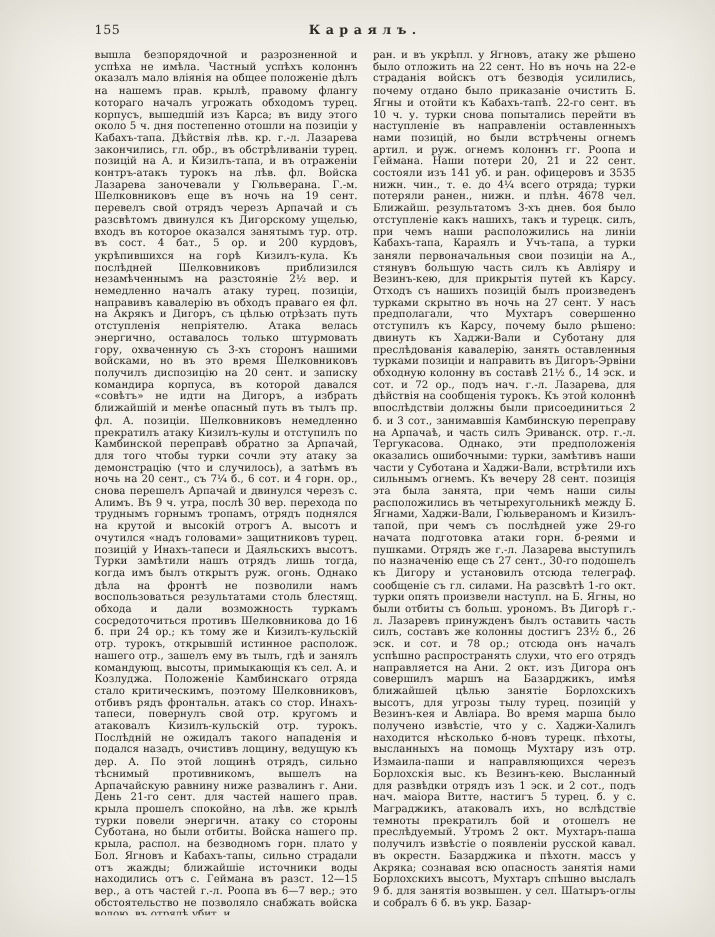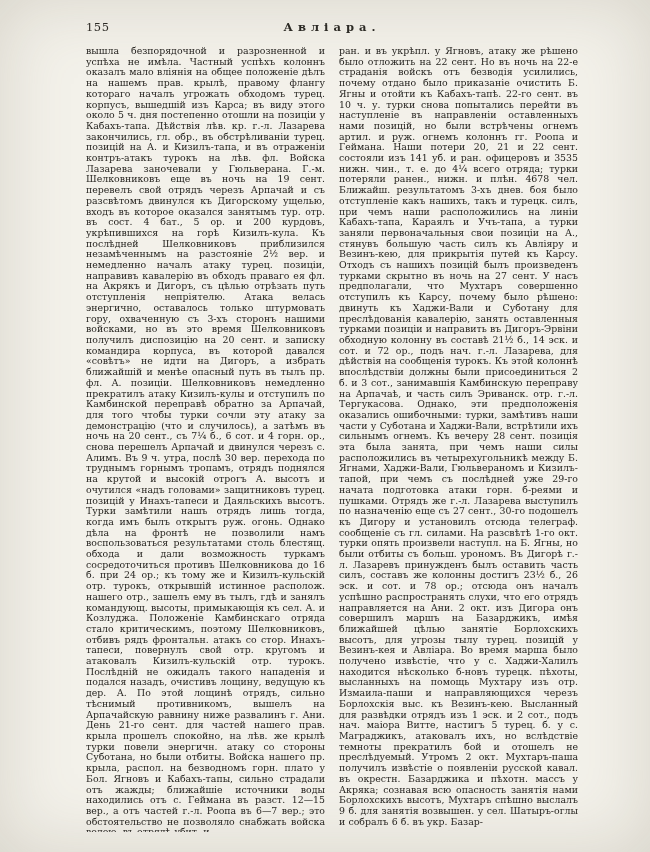--- a/index.html
+++ b/index.html
@@ -48,21 +48,21 @@
     -webkit-hyphens:auto;
   }
 </style>
 </head>
 <body>
 
 <div class="page">
 
   <div class="running-head-row">
     <span class="page-number">155</span>
-    <span class="running-head">Авліара.</span>
+    <span class="running-head">Караялъ.</span>
   </div>
 
   <div class="columns">
     <div class="col">вышла безпорядочной и разрозненной и успѣха не имѣла. Частный успѣхъ колоннъ оказалъ мало вліянія на общее положеніе дѣлъ на нашемъ прав. крылѣ, правому флангу котораго началъ угрожать обходомъ турец. корпусъ, вышедшій изъ Карса; въ виду этого около 5 ч. дня постепенно отошли на позиціи у Кабахъ-тапа. Дѣйствія лѣв. кр. г.-л. Лазарева закончились, гл. обр., въ обстрѣливаніи турец. позицій на А. и Кизилъ-тапа, и въ отраженіи контръ-атакъ турокъ на лѣв. фл. Войска Лазарева заночевали у Гюльверана. Г.-м. Шелковниковъ еще въ ночь на 19 сент. перевелъ свой отрядъ черезъ Арпачай и съ разсвѣтомъ двинулся къ Дигорскому ущелью, входъ въ которое оказался занятымъ тур. отр. въ сост. 4 бат., 5 ор. и 200 курдовъ, укрѣпившихся на горѣ Кизилъ-кула. Къ послѣдней Шелковниковъ приблизился незамѣченнымъ на разстояніе 2½ вер. и немедленно началъ атаку турец. позиціи, направивъ кавалерію въ обходъ праваго ея фл. на Акрякъ и Дигоръ, съ цѣлью отрѣзать путь отступленія непріятелю. Атака велась энергично, оставалось только штурмовать гору, охваченную съ 3-хъ сторонъ нашими войсками, но въ это время Шелковниковъ получилъ диспозицію на 20 сент. и записку командира корпуса, въ которой давался «совѣтъ» не идти на Дигоръ, а избрать ближайшій и менѣе опасный путь въ тылъ пр. фл. А. позиціи. Шелковниковъ немедленно прекратилъ атаку Кизилъ-кулы и отступилъ по Камбинской переправѣ обратно за Арпачай, для того чтобы турки сочли эту атаку за демонстрацію (что и случилось), а затѣмъ въ ночь на 20 сент., съ 7¼ б., 6 сот. и 4 горн. ор., снова перешелъ Арпачай и двинулся черезъ с. Алимъ. Въ 9 ч. утра, послѣ 30 вер. перехода по труднымъ горнымъ тропамъ, отрядъ поднялся на крутой и высокій отрогъ А. высотъ и очутился «надъ головами» защитниковъ турец. позицій у Инахъ-тапеси и Даяльскихъ высотъ. Турки замѣтили нашъ отрядъ лишь тогда, когда имъ былъ открытъ руж. огонь. Однако дѣла на фронтѣ не позволили намъ воспользоваться результатами столь блестящ. обхода и дали возможность туркамъ сосредоточиться противъ Шелковникова до 16 б. при 24 ор.; къ тому же и Кизилъ-кульскій отр. турокъ, открывшій истинное располож. нашего отр., зашелъ ему въ тылъ, гдѣ и занялъ командующ. высоты, примыкающія къ сел. А. и Козлуджа. Положеніе Камбинскаго отряда стало критическимъ, поэтому Шелковниковъ, отбивъ рядъ фронтальн. атакъ со стор. Инахъ-тапеси, повернулъ свой отр. кругомъ и атаковалъ Кизилъ-кульскій отр. турокъ. Послѣдній не ожидалъ такого нападенія и подался назадъ, очистивъ лощину, ведущую къ дер. А. По этой лощинѣ отрядъ, сильно тѣснимый противникомъ, вышелъ на Арпачайскую равнину ниже развалинъ г. Ани. День 21-го сент. для частей нашего прав. крыла прошелъ спокойно, на лѣв. же крылѣ турки повели энергичн. атаку со стороны Суботана, но были отбиты. Войска нашего пр. крыла, распол. на безводномъ горн. плато у Бол. Ягновъ и Кабахъ-тапы, сильно страдали отъ жажды; ближайшіе источники воды находились отъ с. Геймана въ разст. 12—15 вер., а отъ частей г.-л. Роопа въ 6—7 вер.; это обстоятельство не позволяло снабжать войска водою, въ отрядѣ убит. и</div>
     <div class="col">ран. и въ укрѣпл. у Ягновъ, атаку же рѣшено было отложить на 22 сент. Но въ ночь на 22-е страданія войскъ отъ безводія усилились, почему отдано было приказаніе очистить Б. Ягны и отойти къ Кабахъ-тапѣ. 22-го сент. въ 10 ч. у. турки снова попытались перейти въ наступленіе въ направленіи оставленныхъ нами позицій, но были встрѣчены огнемъ артил. и руж. огнемъ колоннъ гг. Роопа и Геймана. Наши потери 20, 21 и 22 сент. состояли изъ 141 уб. и ран. офицеровъ и 3535 нижн. чин., т. е. до 4¼ всего отряда; турки потеряли ранен., нижн. и плѣн. 4678 чел. Ближайш. результатомъ 3-хъ днев. боя было отступленіе какъ нашихъ, такъ и турецк. силъ, при чемъ наши расположились на линіи Кабахъ-тапа, Караялъ и Учъ-тапа, а турки заняли первоначальныя свои позиціи на А., стянувъ большую часть силъ къ Авліяру и Везинъ-кею, для прикрытія путей къ Карсу. Отходъ съ нашихъ позицій былъ произведенъ турками скрытно въ ночь на 27 сент. У насъ предполагали, что Мухтаръ совершенно отступилъ къ Карсу, почему было рѣшено: двинуть къ Хаджи-Вали и Суботану для преслѣдованія кавалерію, занять оставленныя турками позиціи и направить въ Дигоръ-Эрвіни обходную колонну въ составѣ 21½ б., 14 эск. и сот. и 72 ор., подъ нач. г.-л. Лазарева, для дѣйствія на сообщенія турокъ. Къ этой колоннѣ впослѣдствіи должны были присоединиться 2 б. и 3 сот., занимавшія Камбинскую переправу на Арпачаѣ, и часть силъ Эриванск. отр. г.-л. Тергукасова. Однако, эти предположенія оказались ошибочными: турки, замѣтивъ наши части у Суботана и Хаджи-Вали, встрѣтили ихъ сильнымъ огнемъ. Къ вечеру 28 сент. позиція эта была занята, при чемъ наши силы расположились въ четырехугольникѣ между Б. Ягнами, Хаджи-Вали, Гюльвераномъ и Кизилъ-тапой, при чемъ съ послѣдней уже 29-го начата подготовка атаки горн. б-реями и пушками. Отрядъ же г.-л. Лазарева выступилъ по назначенію еще съ 27 сент., 30-го подошелъ къ Дигору и установилъ отсюда телеграф. сообщеніе съ гл. силами. На разсвѣтѣ 1-го окт. турки опять произвели наступл. на Б. Ягны, но были отбиты съ больш. урономъ. Въ Дигорѣ г.-л. Лазаревъ принужденъ былъ оставить часть силъ, составъ же колонны достигъ 23½ б., 26 эск. и сот. и 78 ор.; отсюда онъ началъ успѣшно распространять слухи, что его отрядъ направляется на Ани. 2 окт. изъ Дигора онъ совершилъ маршъ на Базарджикъ, имѣя ближайшей цѣлью занятіе Борлохскихъ высотъ, для угрозы тылу турец. позицій у Везинъ-кея и Авліара. Во время марша было получено извѣстіе, что у с. Хаджи-Халилъ находится нѣсколько б-новъ турецк. пѣхоты, высланныхъ на помощь Мухтару изъ отр. Измаила-паши и направляющихся черезъ Борлохскія выс. къ Везинъ-кею. Высланный для развѣдки отрядъ изъ 1 эск. и 2 сот., подъ нач. маіора Витте, настигъ 5 турец. б. у с. Маграджикъ, атаковалъ ихъ, но вслѣдствіе темноты прекратилъ бой и отошелъ не преслѣдуемый. Утромъ 2 окт. Мухтаръ-паша получилъ извѣстіе о появленіи русской кавал. въ окрестн. Базарджика и пѣхотн. массъ у Акряка; сознавая всю опасность занятія нами Борлохскихъ высотъ, Мухтаръ спѣшно выслалъ 9 б. для занятія возвышен. у сел. Шатыръ-оглы и собралъ 6 б. въ укр. Базар-</div>
   </div>
 
 </div>
 
 </body></html>

